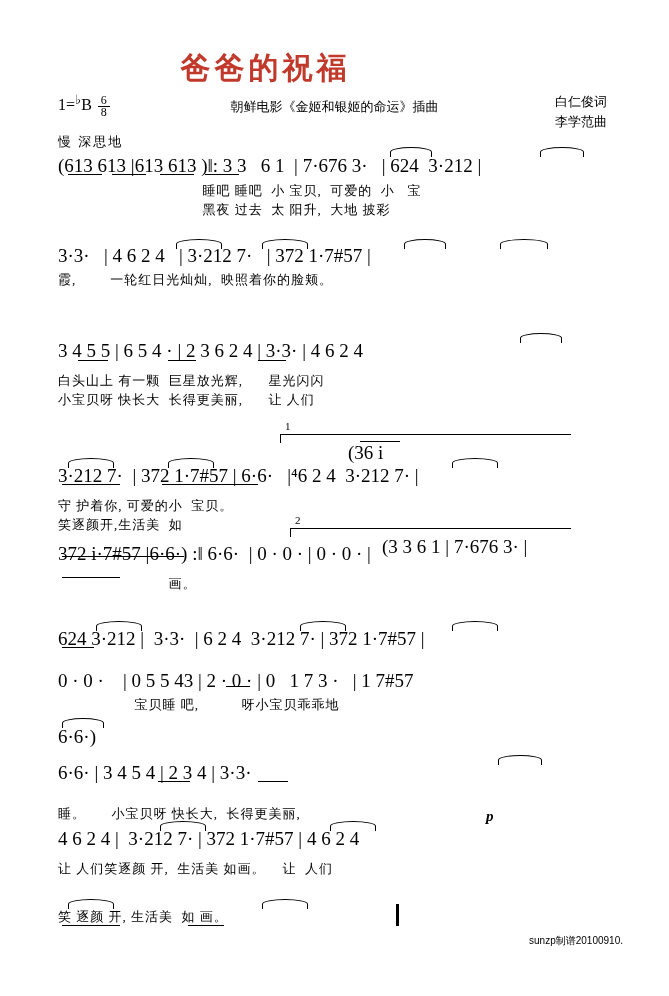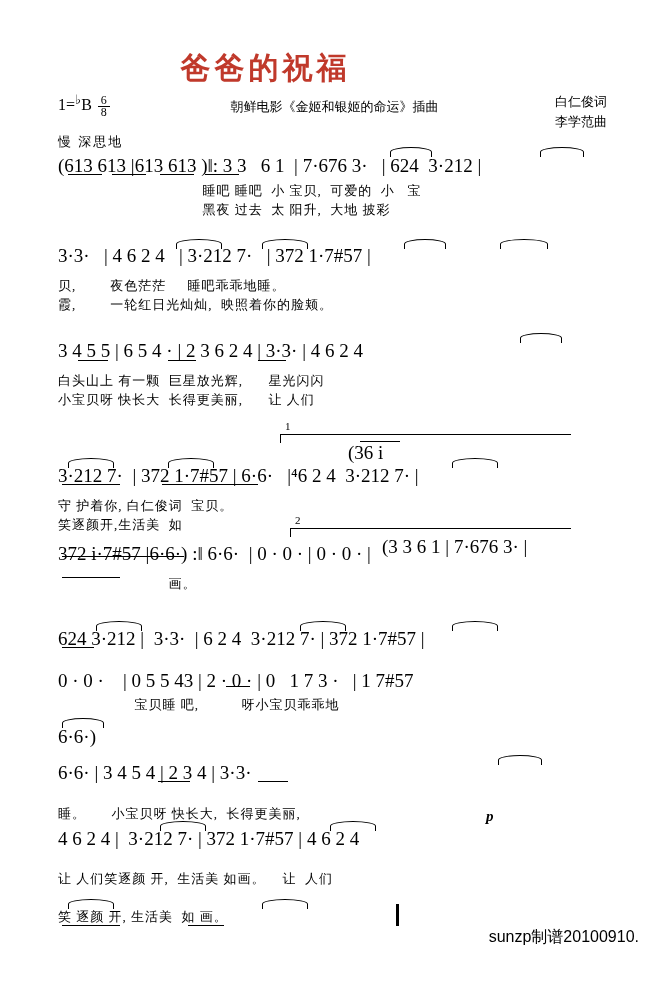--- a/index.html
+++ b/index.html
@@ -53,22 +53,22 @@
 
   .tempo{
     position:absolute;
     left:58px;top:133px;
     font-size:13px;
     letter-spacing:2px;
   }
 
   .sunzp{
     position:absolute;
-    right:30px;bottom:48px;
-    font-size:16px;
+    right:46px;bottom:48px;
+    font-size:10px;
     font-family:"Liberation Sans", sans-serif;
   }
 
   
   .row{position:absolute;left:58px;width:560px;}
   .notes{
     font-size:19px;
     font-family:"Liberation Serif", serif;
     letter-spacing:0px;
     white-space:pre;
@@ -123,21 +123,20 @@
   </div>
   <div class="beam" style="top:174px;left:68px;width:34px;"></div>
   <div class="beam" style="top:174px;left:112px;width:34px;"></div>
   <div class="beam" style="top:174px;left:160px;width:34px;"></div>
   <div class="beam" style="top:174px;left:205px;width:34px;"></div>
   <div class="tiearc" style="top:147px;left:390px;width:40px;"></div>
   <div class="tiearc" style="top:147px;left:540px;width:42px;"></div>
 
   <div class="row" style="top:245px;">
     <div class="notes">3·3·   | 4 6 2 4   | 3·212 7·   | 372 1·7#57 |</div>
-    <div class="lyric" style="margin-top:6px;">贝,        夜色茫茫     睡吧乖乖地睡。</div>
     <div class="lyric">霞,        一轮红日光灿灿,  映照着你的脸颊。</div>
   </div>
   <div class="tiearc" style="top:239px;left:176px;width:44px;"></div>
   <div class="tiearc" style="top:239px;left:262px;width:44px;"></div>
   <div class="tiearc" style="top:239px;left:404px;width:40px;"></div>
   <div class="tiearc" style="top:239px;left:500px;width:46px;"></div>
 
   <div class="row" style="top:340px;">
     <div class="notes">3 4 5 5 | 6 5 4 · | 2 3 6 2 4 | 3·3· | 4 6 2 4</div>
     <div class="lyric" style="margin-top:6px;">白头山上 有一颗  巨星放光辉,      星光闪闪</div>
@@ -149,21 +148,21 @@
   <div class="tiearc" style="top:333px;left:520px;width:40px;"></div>
 
   <div class="bracket" style="top:434px;left:280px;width:290px;">
     <span class="num">1</span>
   </div>
   <div style="position:absolute;top:442px;left:348px;font-size:19px;">(36 i</div>
   <div class="beam" style="top:441px;left:360px;width:40px;"></div>
 
   <div class="row" style="top:465px;">
     <div class="notes">3·212 7·  | 372 1·7#57 | 6·6·   |⁴6 2 4  3·212 7· |</div>
-    <div class="lyric" style="margin-top:6px;">守 护着你, 白仁俊词  宝贝。</div>
+    <div class="lyric" style="margin-top:6px;">守 护着你, 可爱的小  宝贝。</div>
     <div class="lyric">笑逐颜开,生活美  如</div>
   </div>
   <div class="beam" style="top:484px;left:62px;width:58px;"></div>
   <div class="beam" style="top:484px;left:162px;width:96px;"></div>
   <div class="tiearc" style="top:458px;left:68px;width:44px;"></div>
   <div class="tiearc" style="top:458px;left:168px;width:44px;"></div>
   <div class="tiearc" style="top:458px;left:452px;width:44px;"></div>
 
   <div class="bracket" style="top:528px;left:290px;width:280px;">
     <span class="num">2</span>
@@ -197,21 +196,21 @@
     <div class="notes">6·6· | 3 4 5 4 | 2 3 4 | 3·3·</div>
     <div class="lyric" style="margin-top:17px;">睡。      小宝贝呀 快长大,  长得更美丽,</div>
   </div>
   <div class="beam" style="top:781px;left:158px;width:32px;"></div>
   <div class="beam" style="top:781px;left:258px;width:30px;"></div>
   <div class="tiearc" style="top:755px;left:498px;width:42px;"></div>
 
   <div class="pmark" style="top:808px;left:486px;">p</div>
   <div class="row" style="top:828px;">
     <div class="notes">4 6 2 4 |  3·212 7· | 372 1·7#57 | 4 6 2 4</div>
-    <div class="lyric" style="margin-top:16px;">让 人们笑逐颜 开,  生活美 如画。    让  人们</div>
+    <div class="lyric" style="margin-top:6px;">让 人们笑逐颜 开,  生活美 如画。    让  人们</div>
   </div>
   <div class="tiearc" style="top:821px;left:160px;width:44px;"></div>
   <div class="tiearc" style="top:821px;left:330px;width:44px;"></div>
 
   <div class="row" style="top:906px;">
     <div class="lyric" style="margin-top:2px;">笑 逐颜 开, 生活美  如 画。</div>
   </div>
   <div class="beam" style="top:925px;left:62px;width:58px;"></div>
   <div class="beam" style="top:925px;left:188px;width:36px;"></div>
   <div class="tiearc" style="top:899px;left:68px;width:44px;"></div>

